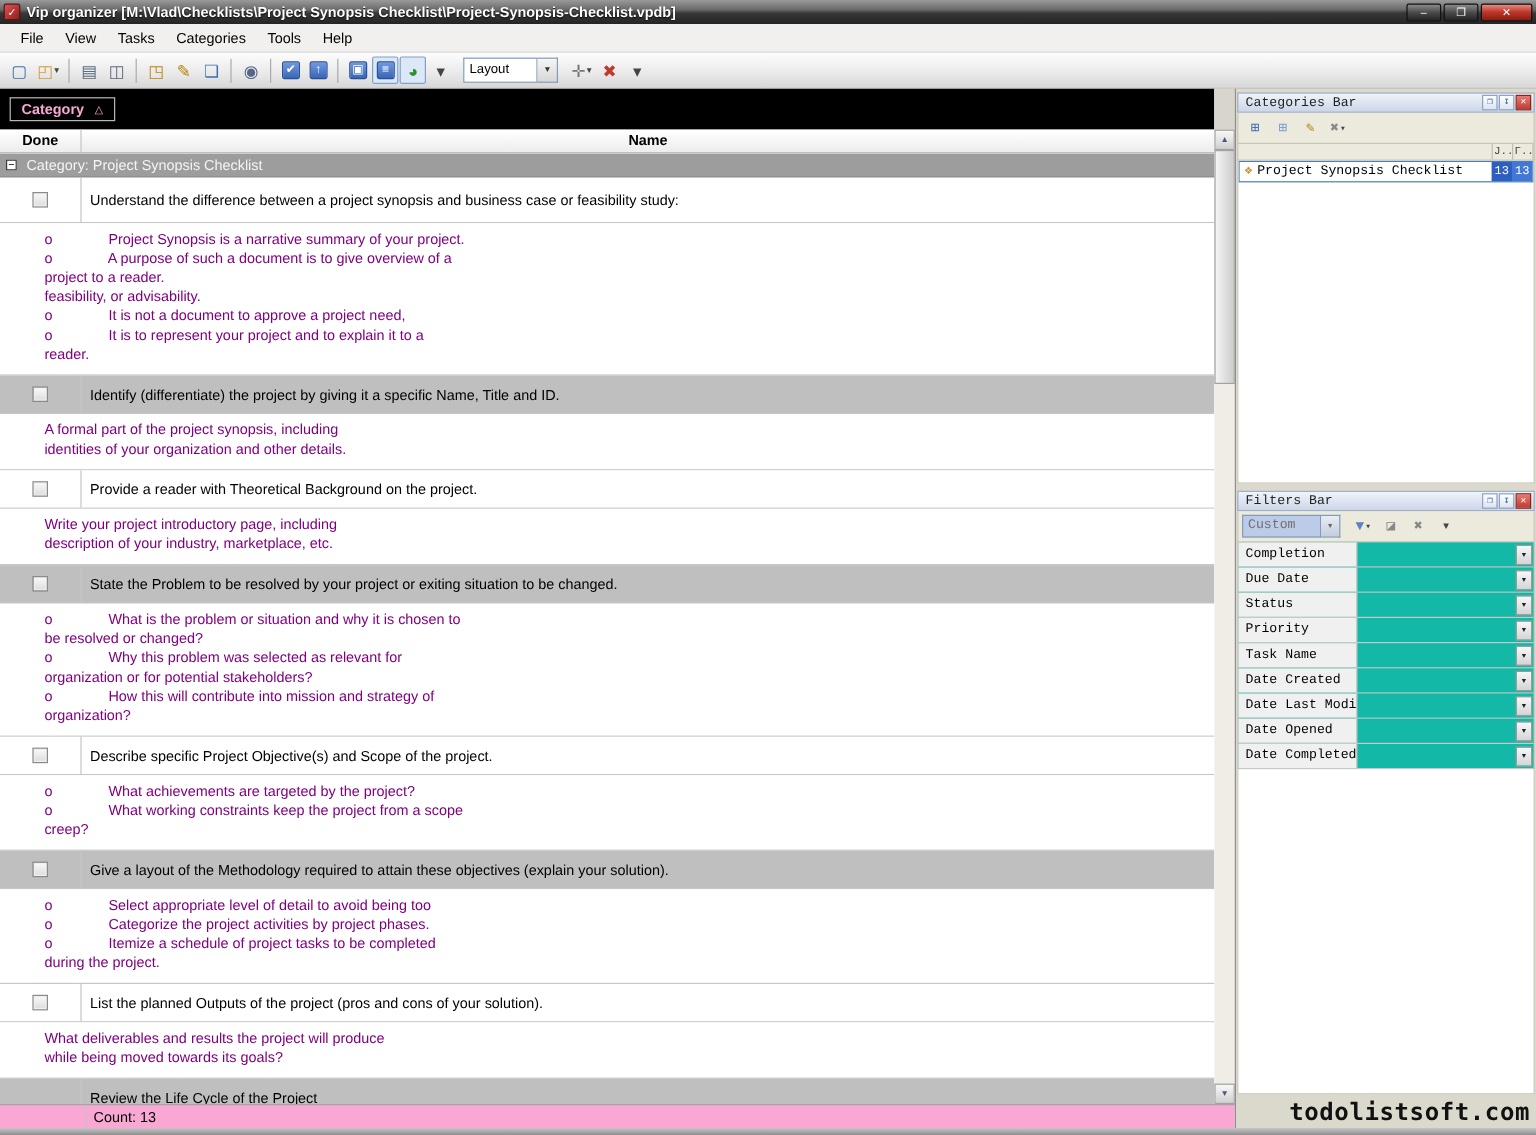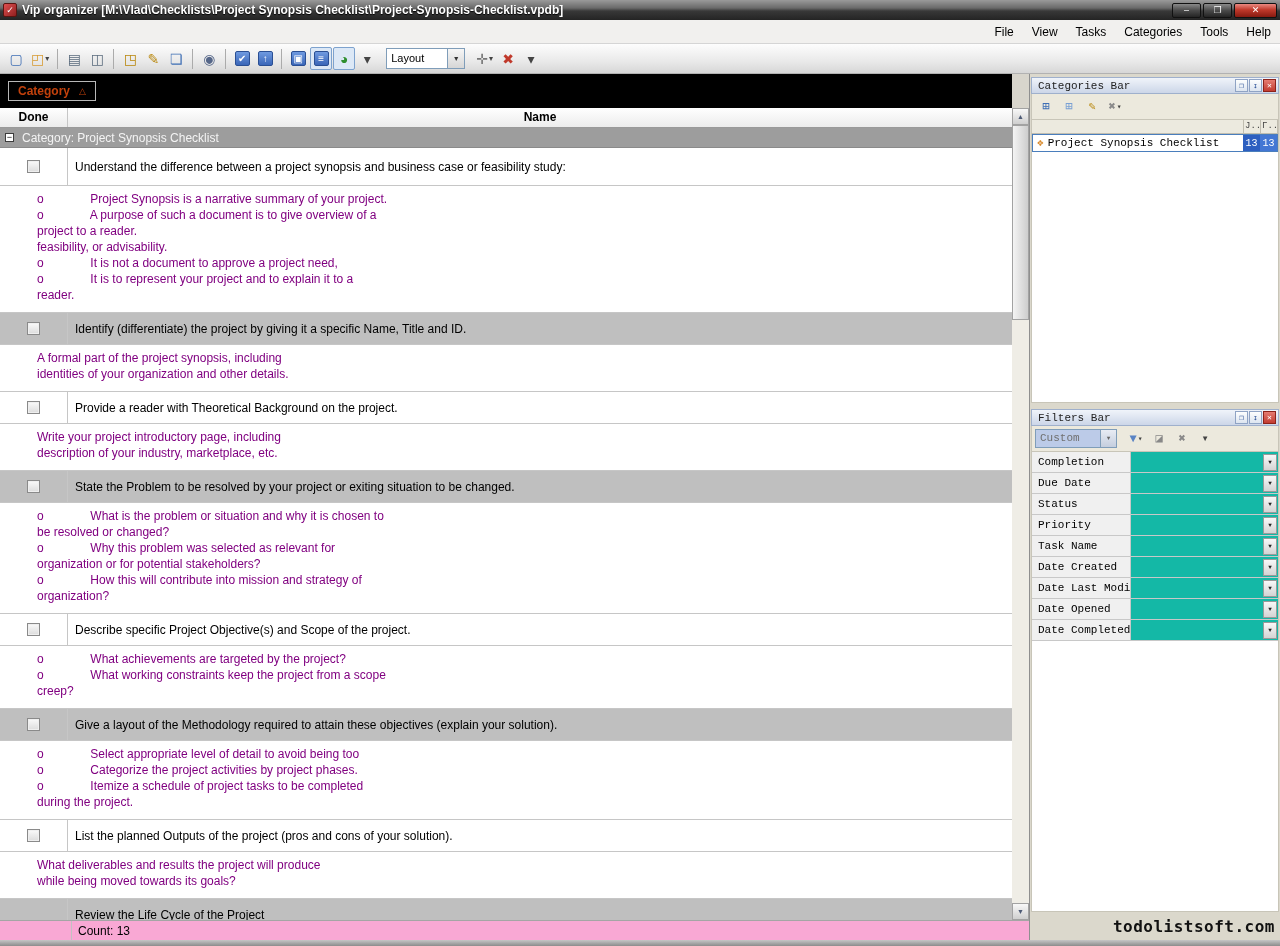--- a/index.html
+++ b/index.html
@@ -9,41 +9,41 @@
 
   
   .titlebar { height:20px; background:linear-gradient(#9a9a9a,#6a6a6a 40%,#383838 55%,#242424); display:flex; align-items:center; padding:0 3px; gap:5px; flex:0 0 auto; }
   .app-icon { width:14px; height:14px; background:linear-gradient(135deg,#e05050,#8f1f1f); border:1px solid #5a1410; border-radius:2px; color:#fff; font-size:9px; display:grid; place-items:center; }
   .title-text { color:#fff; font-size:12px; font-weight:bold; text-shadow:0 1px 1px #000; flex:1; white-space:nowrap; overflow:hidden; }
   .win-btns { display:flex; gap:2px; }
   .win-btn { width:29px; height:15px; display:grid; place-items:center; color:#fff; font-size:9px; background:linear-gradient(#8a8a8a,#4a4a4a 50%,#242424); border:1px solid #111; border-radius:2px; }
   .win-btn.close { width:43px; background:linear-gradient(#ea8a82,#c0392b 45%,#871a10); }
 
   
-  .menubar { height:24px; background:#f1f0ee; border-bottom:1px solid #d5d5d5; display:flex; align-items:center; padding-left:8px; flex:0 0 auto;justify-content:flex-end; }
+  .menubar { height:24px; background:#f1f0ee; border-bottom:1px solid #d5d5d5; display:flex; align-items:center; padding-left:8px; flex:0 0 auto; }
   .menu-item { padding:3px 9px; font-size:12px; color:#000; }
   .toolbar { height:30px; background:linear-gradient(#fdfdfd,#e9e9e9 60%,#d7d7d7); border-bottom:1px solid #b2b2b2; display:flex; align-items:center; padding:0 5px; flex:0 0 auto; }
   .tb-group { display:flex; align-items:center; gap:1px; }
   .tb-btn { min-width:22px; height:23px; display:flex; align-items:center; justify-content:center; border:1px solid transparent; border-radius:2px; font-size:14px; padding:0 2px; }
   .tb-btn.pressed { background:#dce8f6; border-color:#7da2ce; }
   .tb-sep { width:1px; height:20px; background:#ababab; margin:0 4px; }
   .ico { line-height:1; }
   .sq { width:15px; height:15px; background:linear-gradient(#6f9ae0,#3a66b8); border:1px solid #2a4f94; border-radius:2px; color:#fff; font-size:10px; display:grid; place-items:center; line-height:1; }
   .chev { font-size:8px; color:#444; margin-left:1px; }
   .combo { display:flex; height:21px; margin:0 8px; }
   .combo-field { width:62px; background:#fff; border:1px solid #7f9db9; font-size:11px; padding:3px 4px; white-space:nowrap; overflow:hidden; }
   .combo-btn { width:17px; border:1px solid #7f9db9; border-left:none; background:linear-gradient(#f6f6f6,#d6d6d6); display:grid; place-items:center; font-size:7px; color:#333; }
 
   
   .main { flex:1; display:flex; min-height:0; }
   .left-col { width:1029px; display:flex; flex-direction:column; min-height:0; }
   .grid-zone { flex:1; display:flex; min-height:0; }
   .grid { width:1012px; display:flex; flex-direction:column; min-height:0; }
   .groupby { height:34px; background:#000; display:flex; align-items:center; padding-left:8px; flex:0 0 auto; }
-  .group-tab { border:1px solid #b8b8b8; color:#c2410c; font-size:12px; font-weight:bold; padding:2px 9px; display:flex; align-items:center; gap:9px; }
+  .group-tab { border:1px solid #b8b8b8; color:#f9a8d4; font-size:12px; font-weight:bold; padding:2px 9px; display:flex; align-items:center; gap:9px; }
   .sort-tri { font-size:9px; font-weight:normal; }
   .col-headers { height:20px; display:flex; background:linear-gradient(#ffffff,#ececec); border-bottom:1px solid #9a9a9a; font-weight:bold; font-size:12px; flex:0 0 auto; }
   .col-done { width:68px; border-right:1px solid #c6c6c6; text-align:center; line-height:19px; }
   .col-name { flex:1; text-align:center; line-height:19px; }
   .rows { flex:1; overflow:hidden; background:#fff; }
   .cat-row { height:20px; background:#9d9d9d; border-bottom:1px solid #8a8a8a; color:#f4f4f4; font-size:12px; display:flex; align-items:center; }
   .collapse-box { width:9px; height:9px; background:#fff; border:1px solid #3c3c3c; color:#000; font-size:9px; line-height:7px; text-align:center; margin:0 8px 0 5px; }
   .task-row { display:flex; min-height:32px; border-bottom:1px solid #c6c6c6; background:#fff; }
   .task-row.tall { min-height:38px; }
   .task-row.shaded { background:#bfbfbf; }
@@ -90,21 +90,21 @@
   .fcombo { display:flex; height:19px; margin-right:6px; }
   .fcombo-field { width:66px; background:#bccbe8; border:1px solid #7f9db9; color:#707070; font-size:11px; padding:2px 4px; white-space:nowrap; overflow:hidden; }
   .fcombo-btn { width:16px; border:1px solid #7f9db9; border-left:none; background:linear-gradient(#e8ecf4,#c4cede); display:grid; place-items:center; font-size:6px; color:#666; }
   .filter-grid { border-left:1px solid #c8c5b8; border-right:1px solid #c8c5b8; flex:0 0 auto; }
   .f-row { height:21px; display:flex; border-bottom:1px solid #c8c8c8; background:#14b8a6; }
   .f-label { width:99px; background:#f0f0f0; border-right:1px solid #c8c8c8; font-size:11px; padding:4px 0 0 6px; white-space:nowrap; overflow:hidden; }
   .f-value { flex:1; display:flex; justify-content:flex-end; align-items:center; padding-right:1px; }
   .f-drop { width:14px; height:17px; background:linear-gradient(#f8f8f8,#d4d4d4); border:1px solid #9a9a9a; display:grid; place-items:center; font-size:6px; color:#222; }
   .filters-body { flex:1; background:#fff; border:1px solid #c8c5b8; border-top:none; }
   .watermark-strip { height:28px; display:flex; align-items:center; justify-content:flex-end; padding-right:4px; flex:0 0 auto; }
-  .watermark { font-family:"DejaVu Sans Mono", monospace; font-weight:bold; font-size:16px; color:#111; letter-spacing:0.5px; }
+  .watermark { font-family:"DejaVu Sans Mono", monospace; font-weight:bold; font-size:20px; color:#111; letter-spacing:0.5px; }
 </style>
 </head>
 <body>
 
 <div class="window">
 
   <div class="titlebar">
     <span class="app-icon">✓</span>
     <span class="title-text">Vip organizer [M:\Vlad\Checklists\Project Synopsis Checklist\Project-Synopsis-Checklist.vpdb]</span>
     <span class="win-btns">

